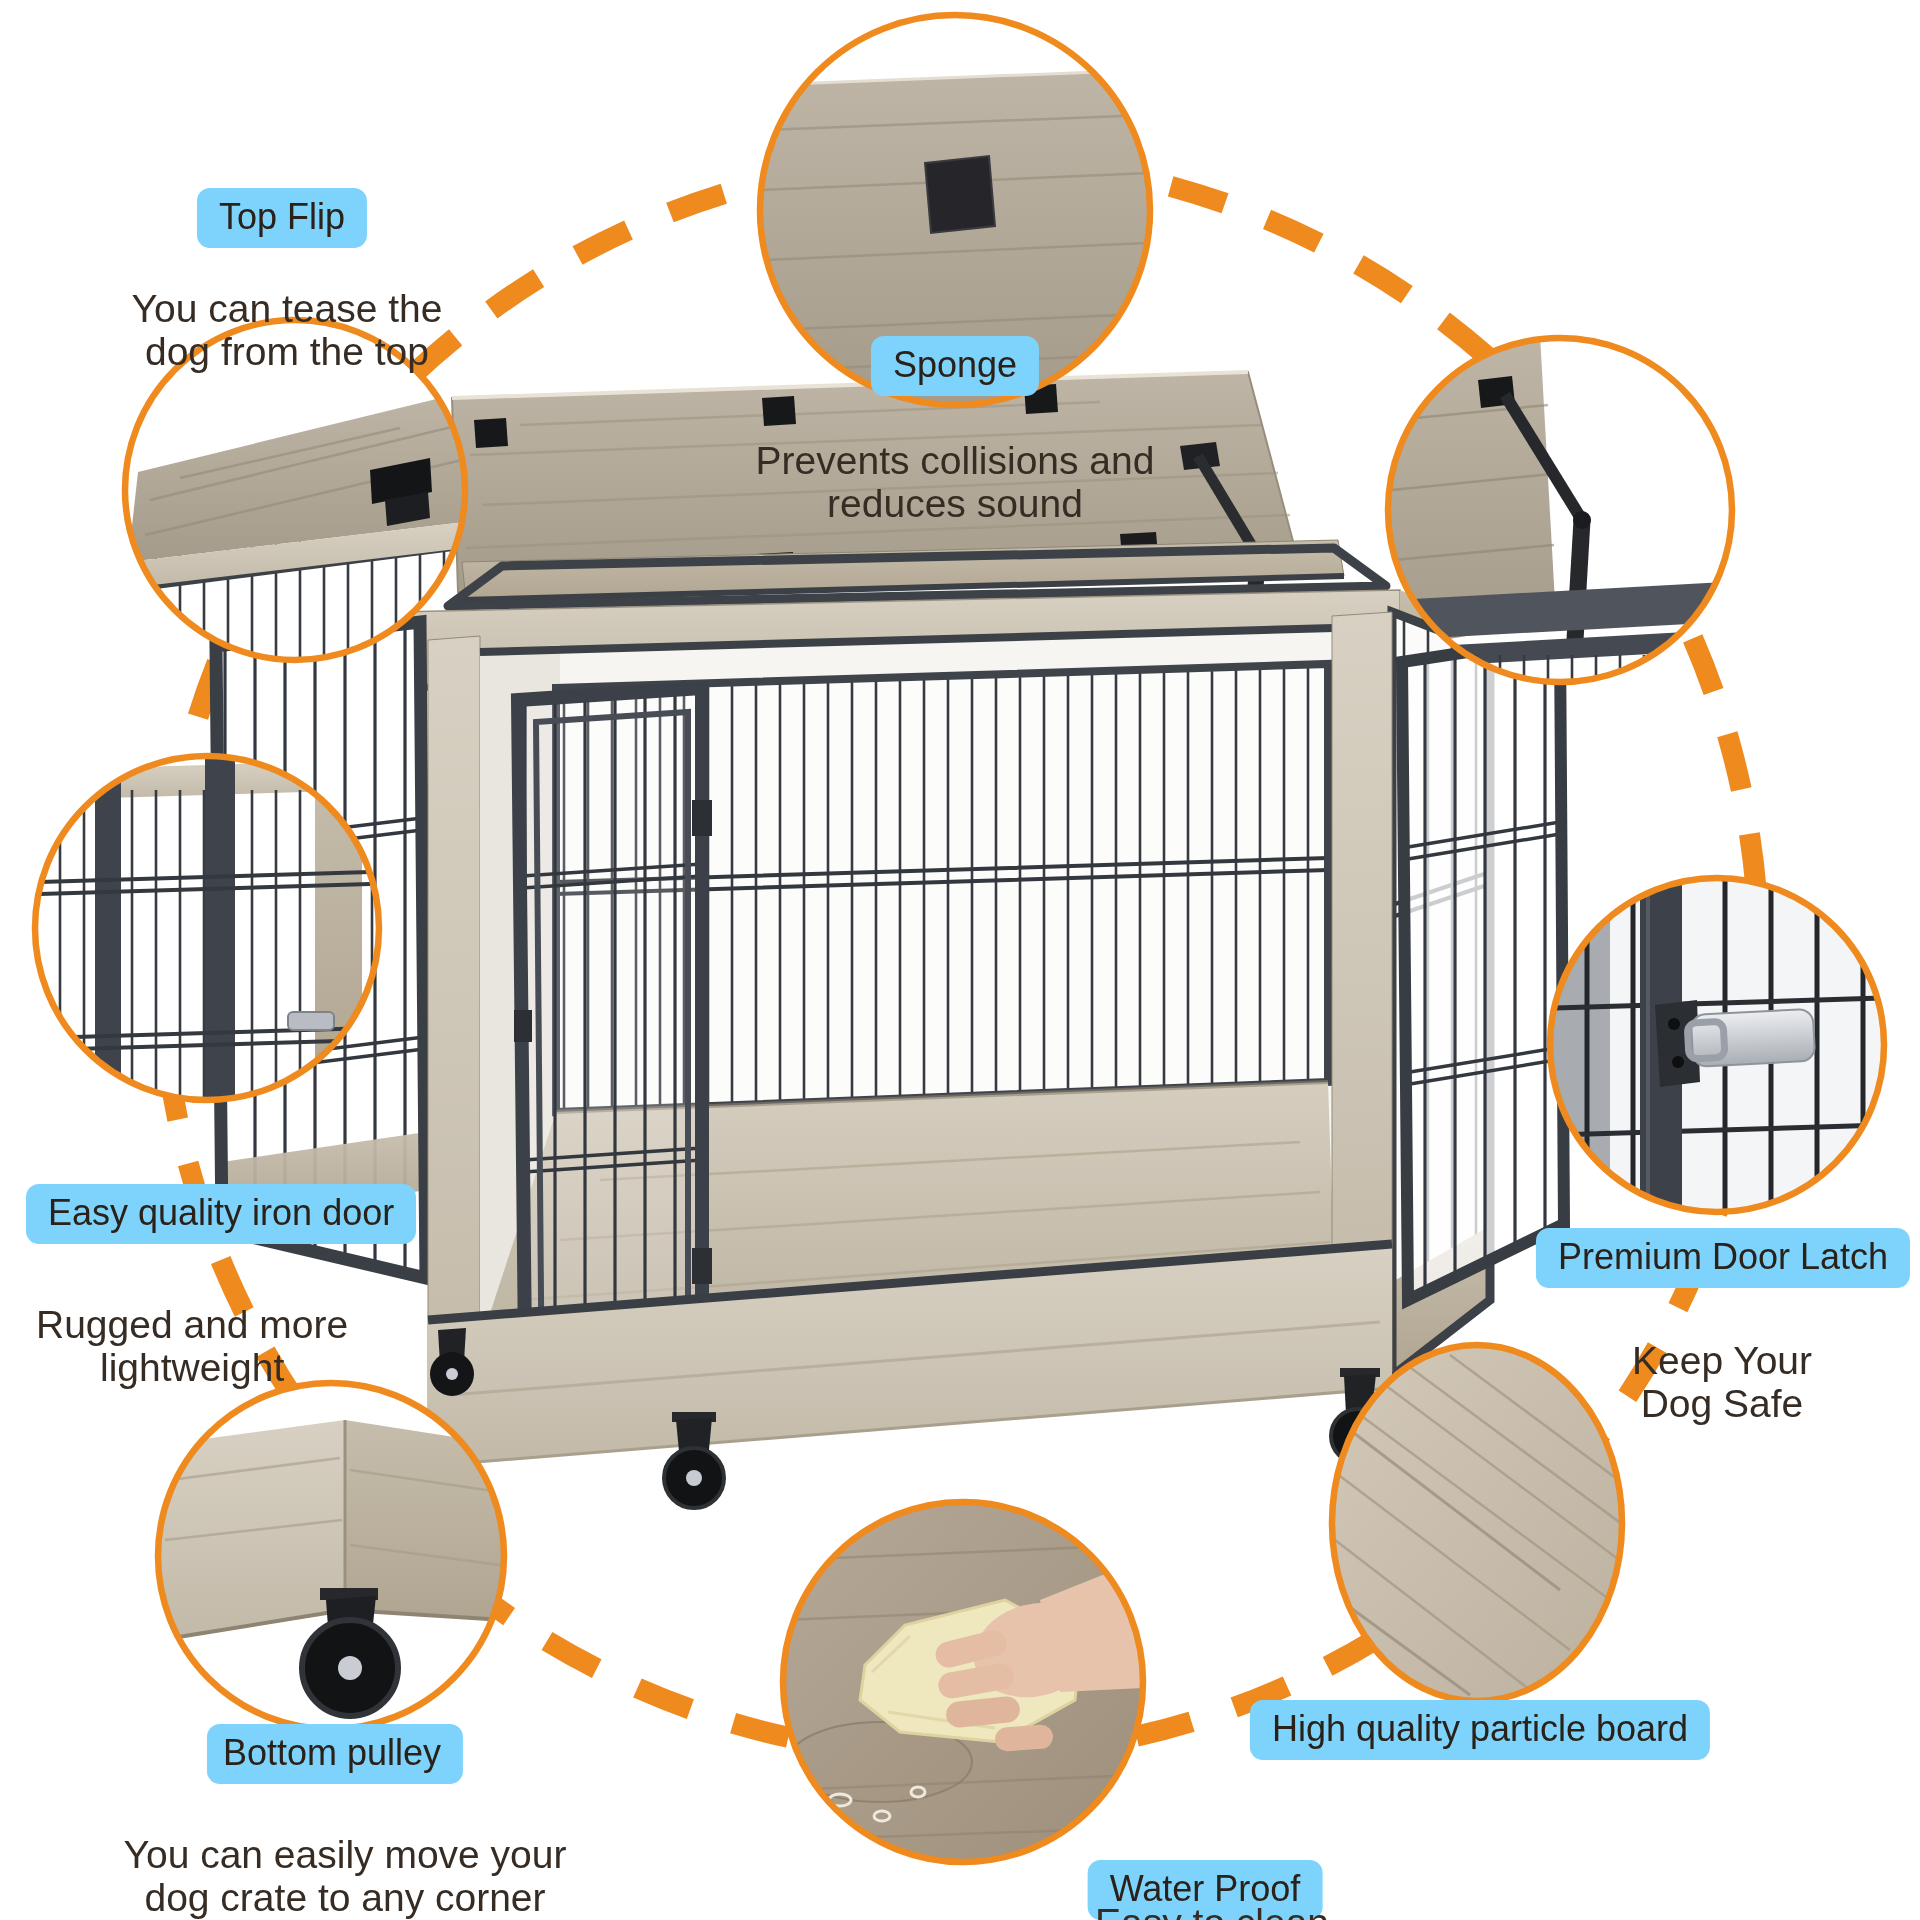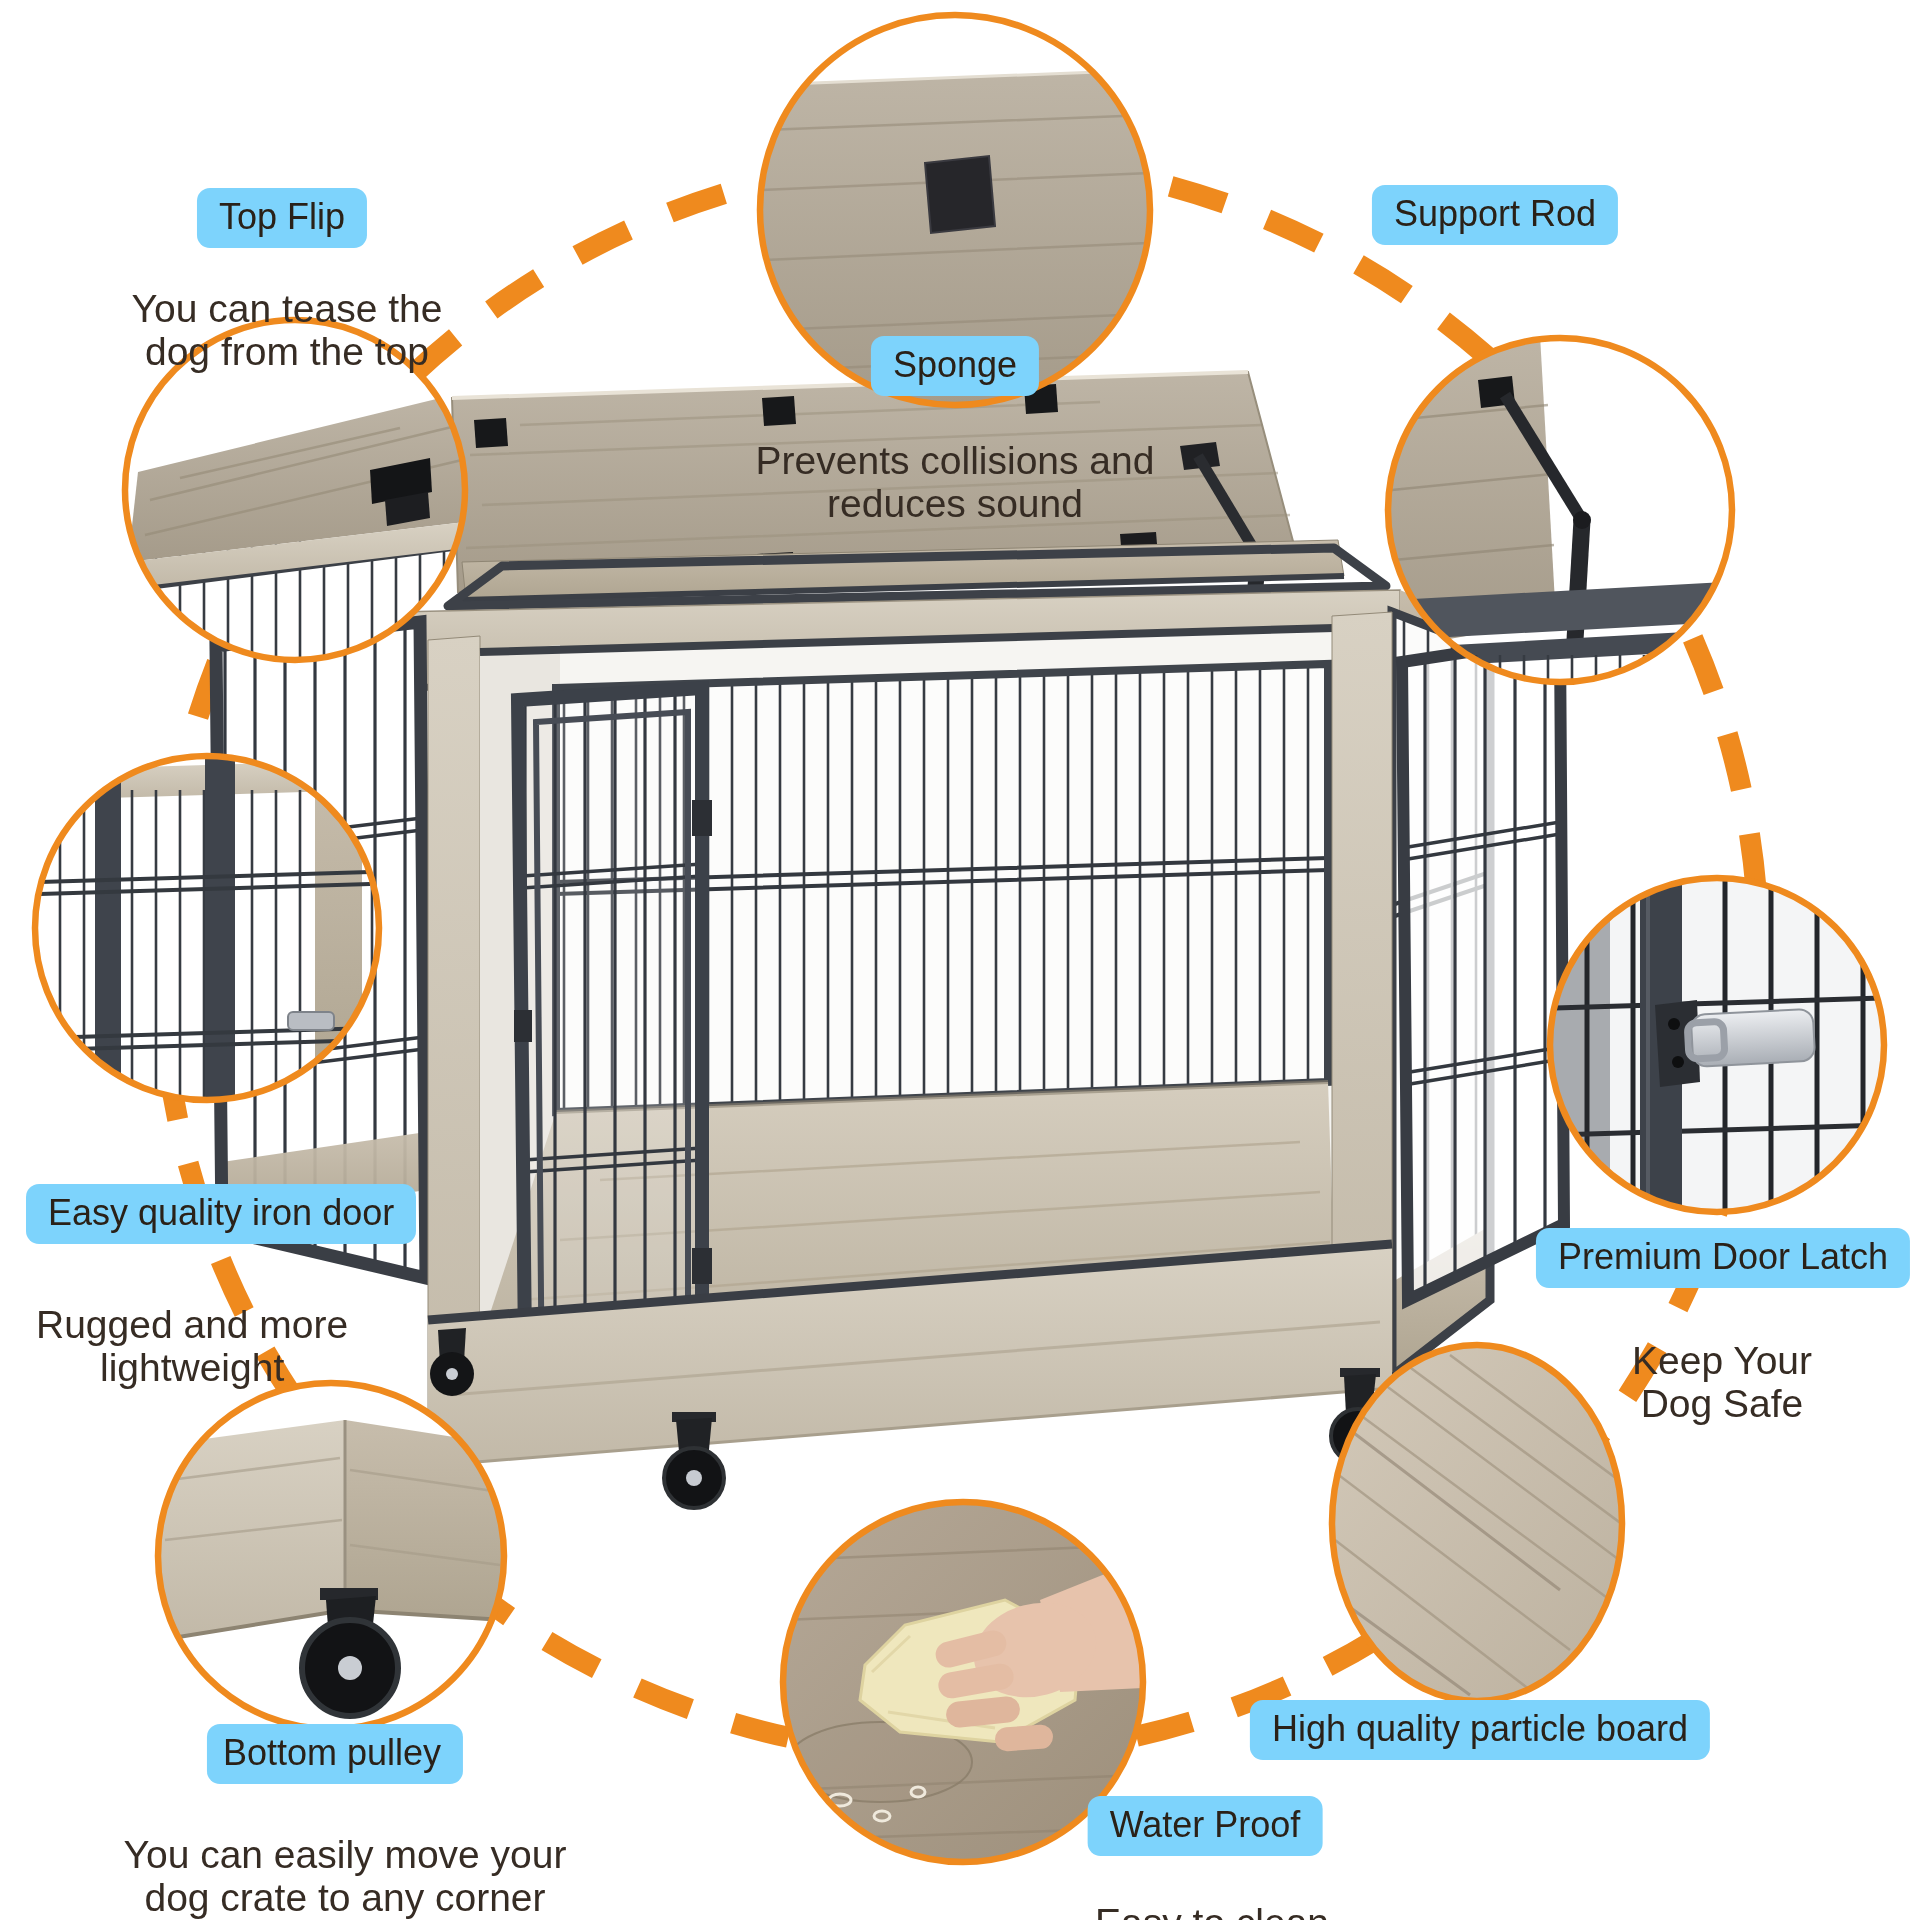--- a/index.html
+++ b/index.html
@@ -321,31 +321,30 @@
   </svg>
 
   <div class="badge" style="left:282px;top:188px;">Top Flip</div>
   <div class="desc" style="left:287px;top:246px;">You can tease the
 dog from the top</div>
 
   <div class="badge" style="left:955px;top:336px;">Sponge</div>
   <div class="desc" style="left:955px;top:398px;">Prevents collisions and
 reduces sound</div>
 
-  <div class="badge" style="left:1495px;top:185px;">Support Rod</div>
 
   <div class="badge left-anchor" style="left:26px;top:1184px;">Easy quality iron door</div>
   <div class="desc left-anchor" style="left:36px;top:1262px;">Rugged and more
 lightweight</div>
 
   <div class="badge" style="left:1723px;top:1228px;">Premium Door Latch</div>
   <div class="desc" style="left:1722px;top:1298px;">Keep Your Dog Safe</div>
 
   <div class="badge" style="left:335px;top:1724px;padding-left:16px;">Bottom pulley</div>
   <div class="desc" style="left:345px;top:1792px;">You can easily move your
 dog crate to any corner</div>
 
-  <div class="badge" style="left:1205px;top:1796px;">Water Proof</div>
+  <div class="badge" style="left:1205px;top:1860px;">Water Proof</div>
   <div class="desc" style="left:1212px;top:1860px;">Easy to clean</div>
 
   <div class="badge" style="left:1480px;top:1700px;">High quality particle board</div>
 
 </div>
 
 </body></html>

